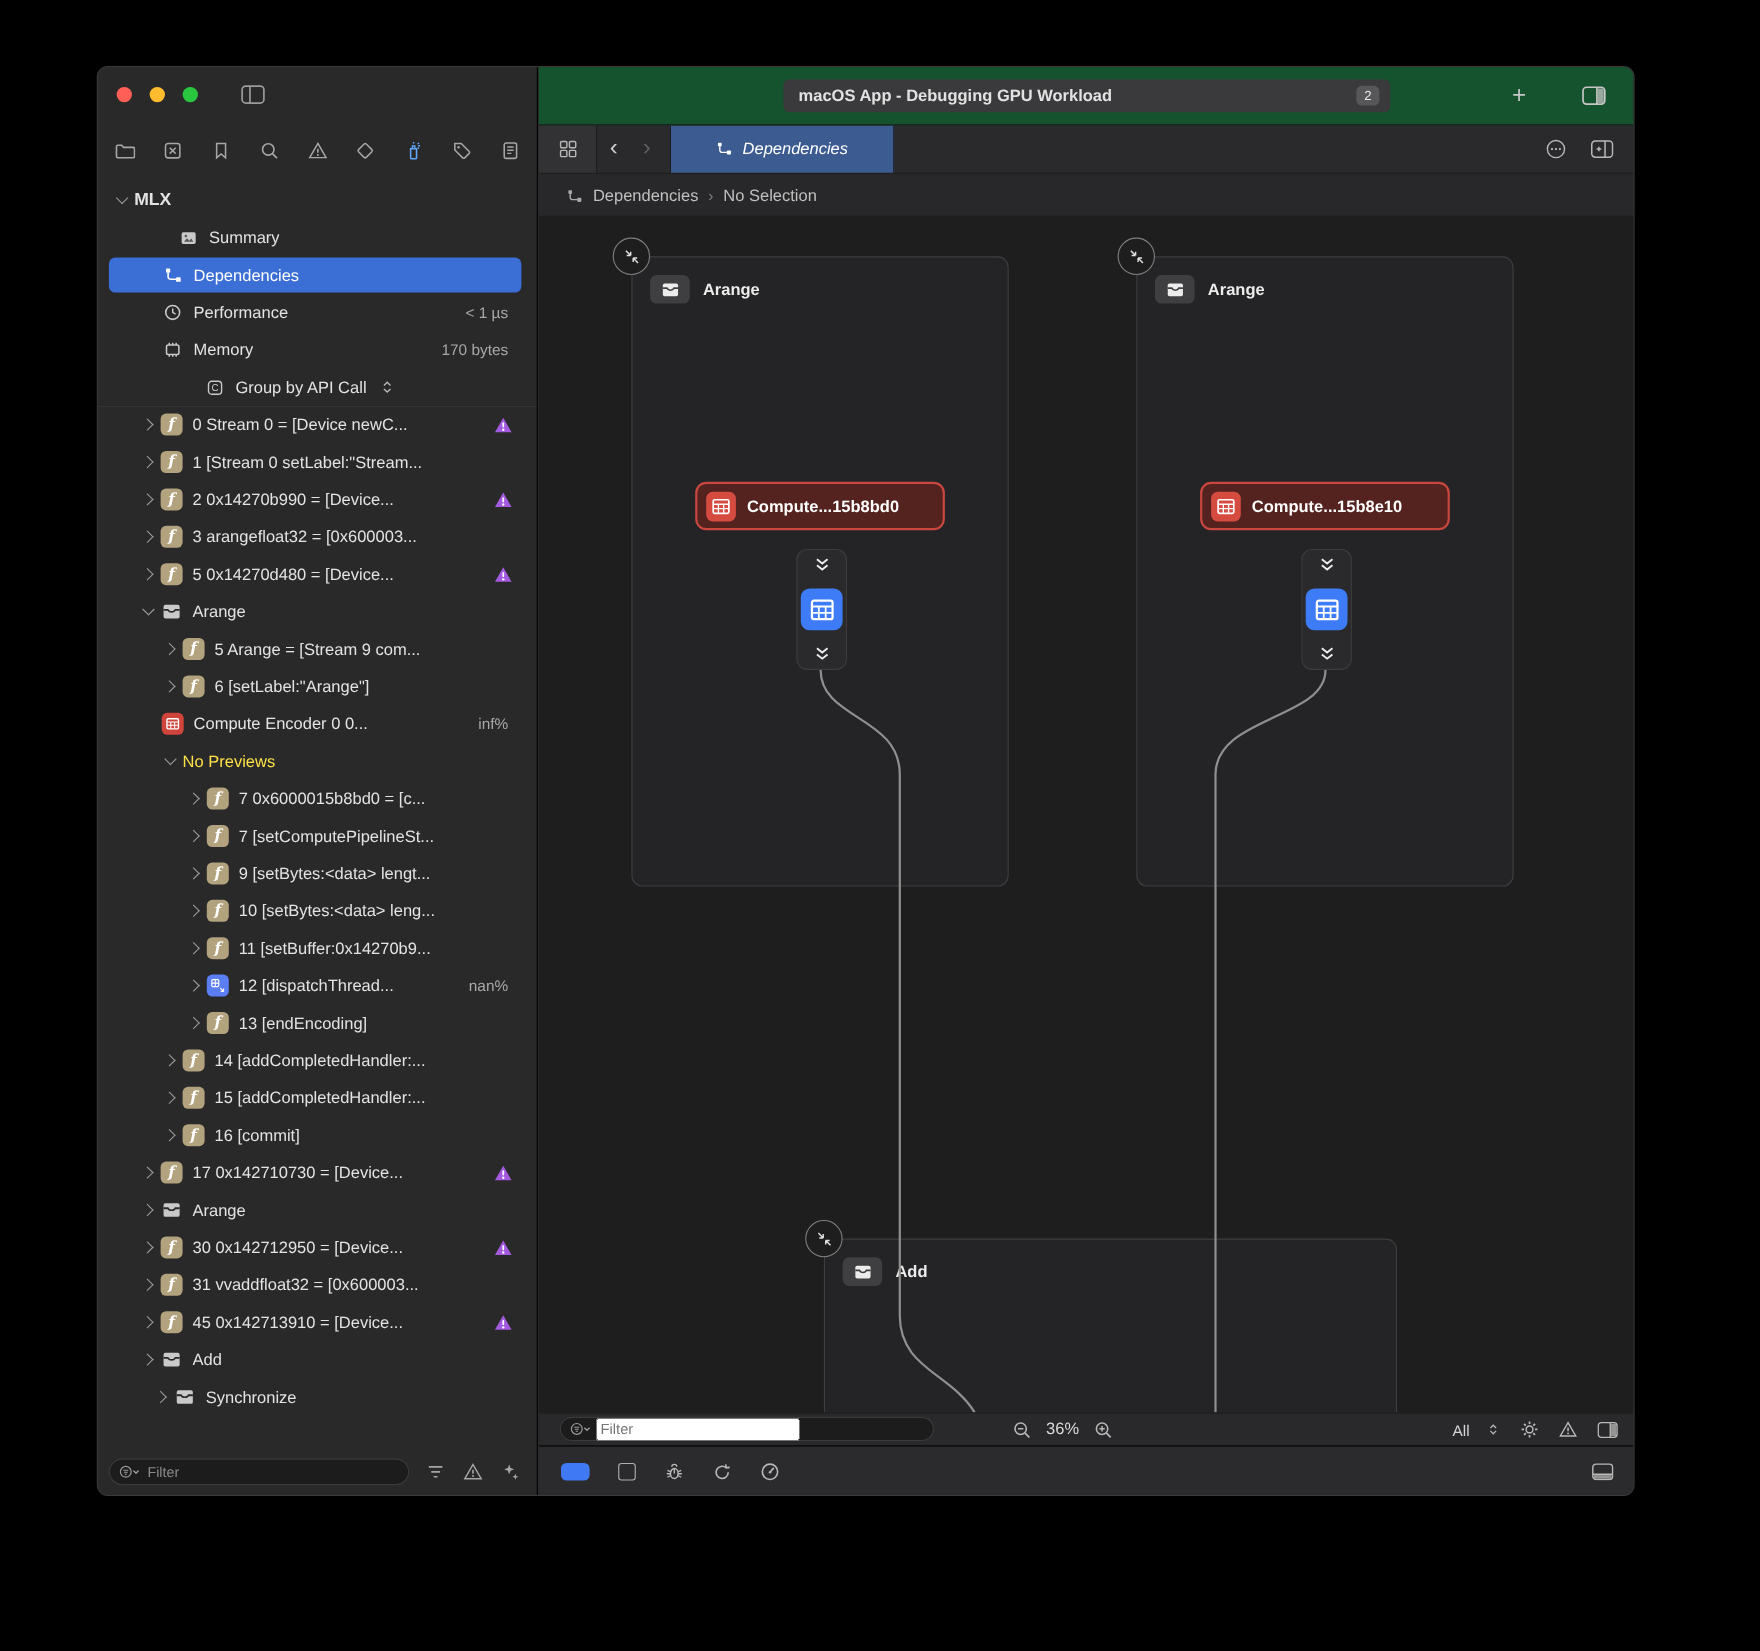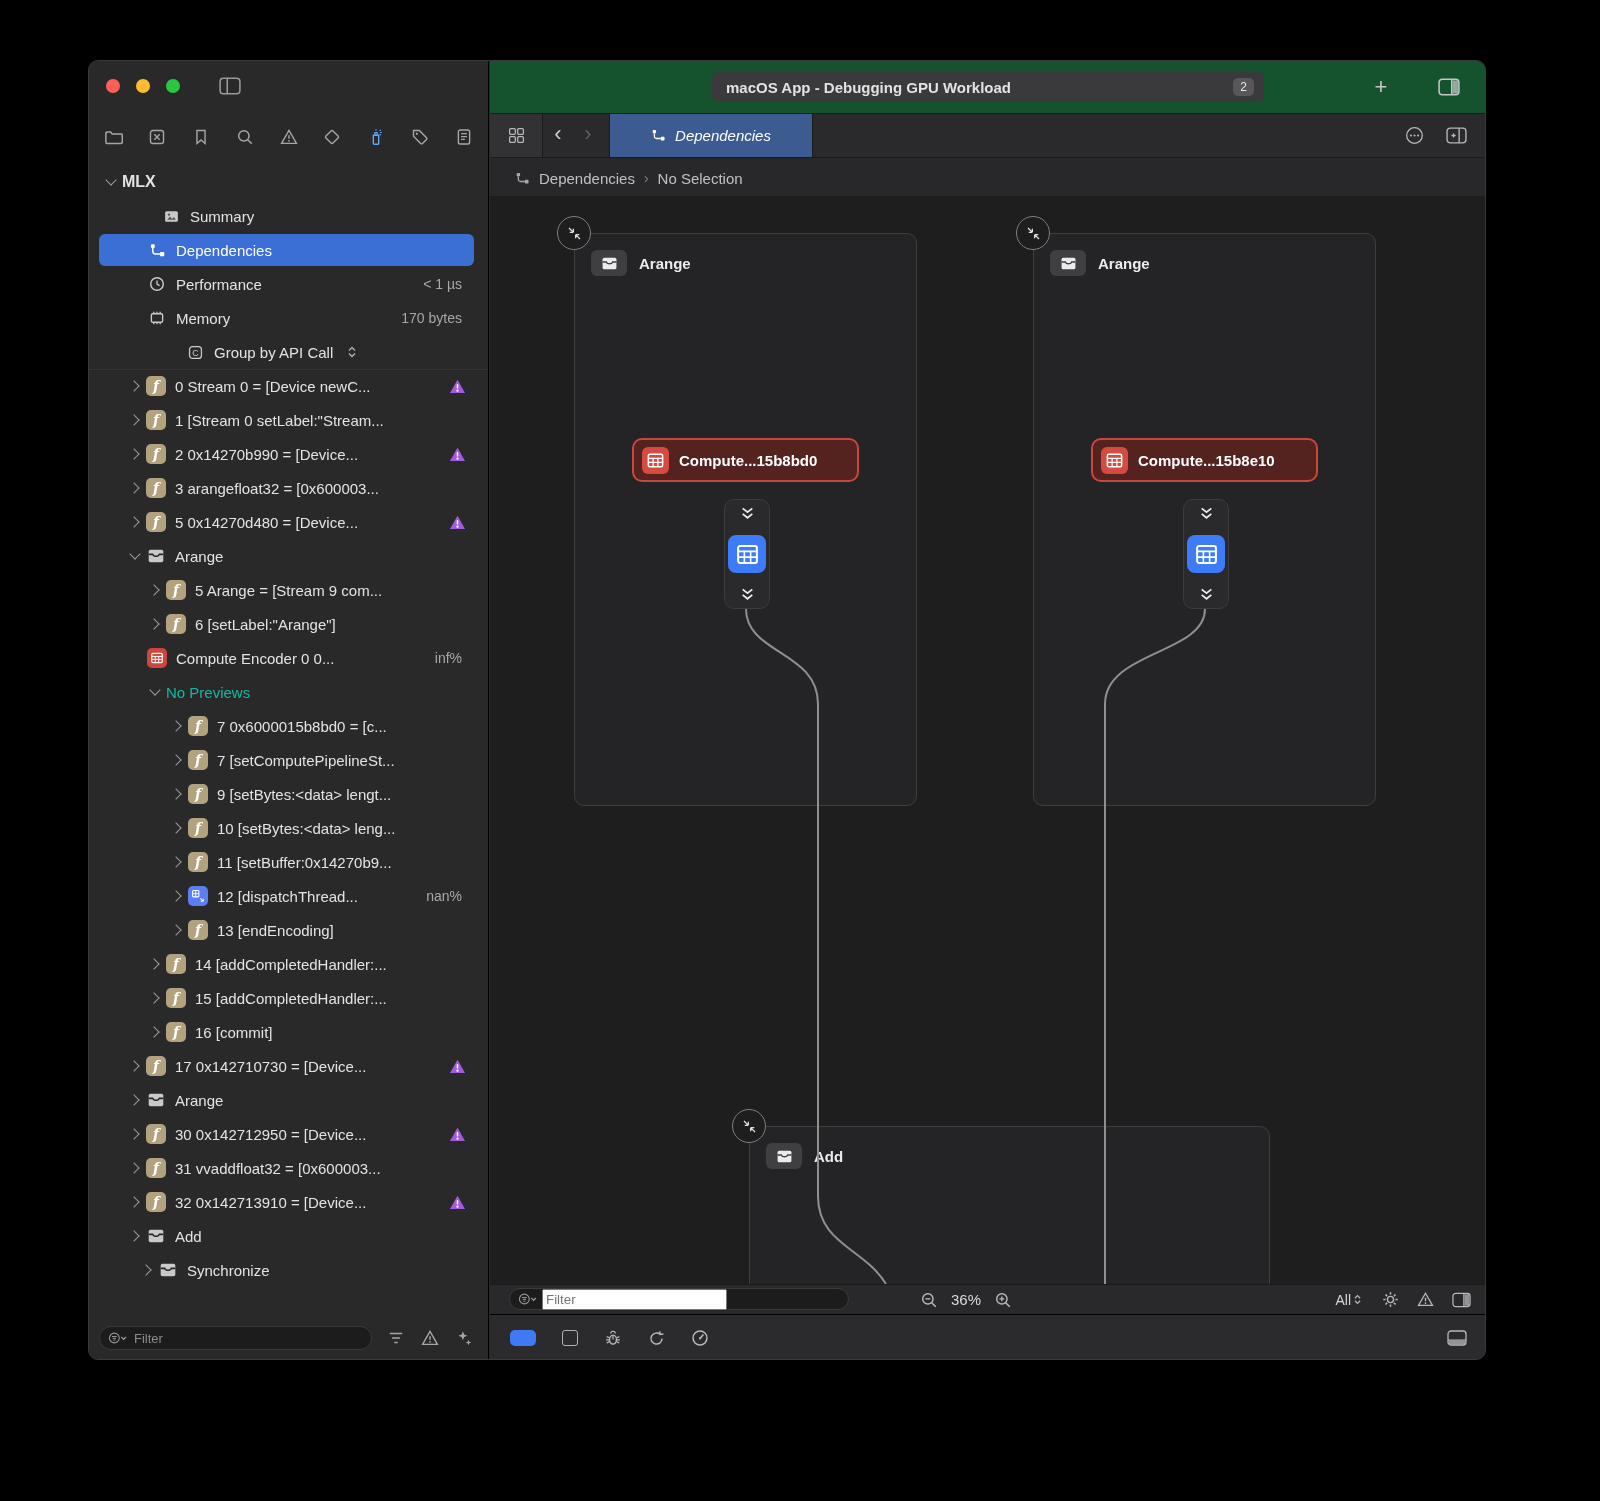--- a/index.html
+++ b/index.html
@@ -21,21 +21,21 @@
     align-items:center;justify-content:space-between;padding:0 13px;}
   .tool{width:22px;height:22px;display:flex;align-items:center;justify-content:center;color:#a6a6a6;}
   
   .tree{flex:1 1 auto;overflow:hidden;padding-top:2px;}
   .trow{height:34px;display:flex;align-items:center;font-size:15px;color:#e3e3e3;
     position:relative;box-sizing:border-box;white-space:nowrap;}
   .trow.bold{font-weight:700;font-size:16px;}
   .trow.selected::before{content:"";position:absolute;left:10px;right:14px;top:1px;bottom:1px;
     background:var(--c-selection,#3b6fd6);border-radius:6px;}
   .trow.selected{color:#fff;}
-  .trow.muted .tlabel{color:#14b8a6;}
+  .trow.muted .tlabel{color:#fde047;}
   .trow.groupby{box-shadow:0 1px 0 rgba(255,255,255,.06);}
   .chev{width:16px;flex:0 0 16px;display:flex;align-items:center;justify-content:center;
     margin-right:3px;position:relative;z-index:1;}
   .chev::before{content:"";width:7px;height:7px;border-right:1.8px solid #9b9b9b;
     border-bottom:1.8px solid #9b9b9b;display:block;}
   .chev.right::before{transform:rotate(-45deg);margin-left:-3px;}
   .chev.down::before{transform:rotate(45deg);margin-top:-4px;}
   .ticon{width:20px;height:20px;flex:0 0 20px;margin-right:9px;border-radius:5px;display:flex;
     align-items:center;justify-content:center;color:#c9c9c9;position:relative;z-index:1;overflow:hidden;}
   .ticon.function{background:var(--c-function_icon,#b2a27d);color:#fff;
@@ -115,21 +115,21 @@
   
   .canvas-bottombar{position:absolute;top:1223px;left:0;width:100%;height:30px;background:#29292b;
     border-top:1px solid #1b1b1b;box-sizing:border-box;}
   .cfilter{position:absolute;left:19px;top:3px;width:340px;height:22px;border-radius:11px;
     background:#1c1c1d;border:1px solid #3a3a3c;display:flex;align-items:center;gap:4px;
     padding:0 8px;box-sizing:border-box;}
   .zoom{position:absolute;left:430px;top:0;height:100%;display:flex;align-items:center;gap:13px;}
   .zoom-val{color:#dadada;font-size:15px;}
   .cb-right{position:absolute;right:14px;top:0;height:100%;display:flex;align-items:center;
     gap:18px;color:#c0c0c0;}
-  .scope{display:flex;align-items:center;gap:0;font-size:14px;color:#d5d5d5;}
+  .scope{display:flex;align-items:center;gap:15px;font-size:14px;color:#d5d5d5;}
   
   .debugbar{position:absolute;top:1253px;left:0;width:100%;height:47px;background:#2b2b2d;
     border-top:1px solid #000;box-sizing:border-box;display:flex;align-items:center;
     padding:0 18px 0 20px;gap:26px;}
   .blue-pill{width:26px;height:16px;border-radius:5px;background:#3f79f3;}
   .sq-outline{width:16px;height:16px;border:1.6px solid #b0b0b0;border-radius:3px;box-sizing:border-box;}
   .dbicon{display:flex;align-items:center;justify-content:center;color:#b8b8b8;}
   .db-right{margin-left:auto;display:flex;align-items:center;color:#b8b8b8;}
   svg{display:block;}
 </style>
@@ -437,21 +437,21 @@
           </span>
         </div>
         <div class="trow l1" style="padding-left: 38px;">
           <span class="chev right"></span>
           <span class="ticon function">f</span>
           <span class="tlabel">31 vvaddfloat32 = [0x600003...</span>
         </div>
         <div class="trow l1" style="padding-left: 38px;">
           <span class="chev right"></span>
           <span class="ticon function">f</span>
-          <span class="tlabel">32 0x142713910 = [Device...</span>
+          <span class="tlabel">45 0x142713910 = [Device...</span>
           <span class="twarn">
             <svg viewBox="0 0 16 16" width="17" height="17">
               <path d="M8 1.6 15.1 14H.9z" fill="#a35ade"></path>
               <rect x="7.25" y="5.6" width="1.5" height="4.4" rx=".75" fill="#fff"></rect>
               <circle cx="8" cy="11.9" r="1" fill="#fff"></circle>
             </svg>
           </span>
         </div>
         <div class="trow l1" style="padding-left: 38px;">
           <span class="chev right"></span>

